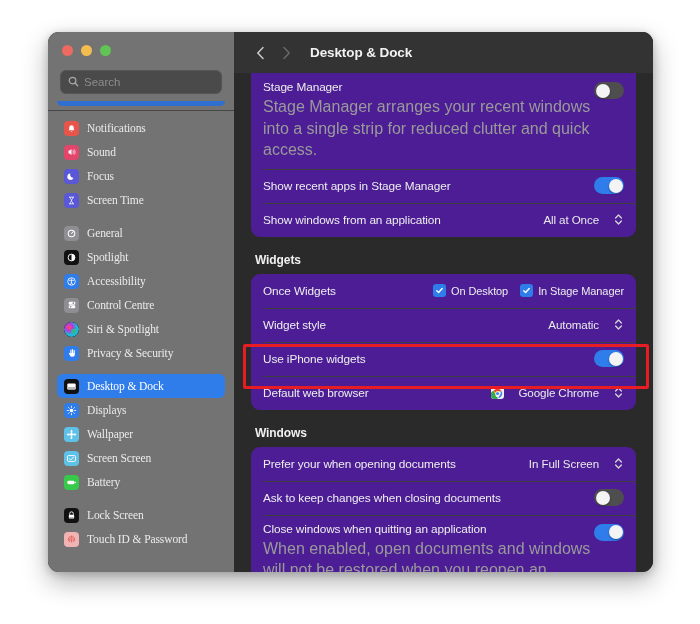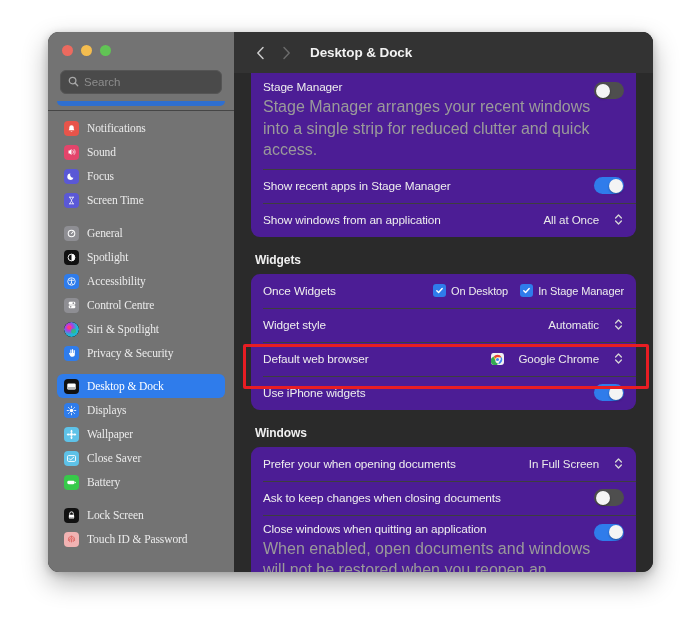--- a/index.html
+++ b/index.html
@@ -458,21 +458,21 @@
           </span>
           <span class="nav-label">Wallpaper</span>
         </div>
         <div class="nav-item">
           <span class="nav-icon" style="background:#5ec2e8">
             <svg width="11" height="11" viewBox="0 0 12 12">
                 <rect x="1.6" y="2.8" width="8.8" height="6.4" rx="1.3" fill="none" stroke="#fff" stroke-width="1"></rect>
                 <path d="M3.6 6.2 5 7.6 8.4 4.6" fill="none" stroke="#fff" stroke-width="1" stroke-linecap="round"></path>
               </svg>
           </span>
-          <span class="nav-label">Close Saver</span>
+          <span class="nav-label">Screen Screen</span>
         </div>
         <div class="nav-item">
           <span class="nav-icon" style="background:#37c94a">
             <svg width="11" height="11" viewBox="0 0 12 12">
                 <rect x="1.4" y="4.2" width="8" height="3.6" rx="1.5" fill="#fff"></rect>
                 <rect x="9.8" y="5.2" width="1" height="1.6" rx="0.4" fill="#fff"></rect>
               </svg>
           </span>
           <span class="nav-label">Battery</span>
         </div>
@@ -610,20 +610,31 @@
               <svg width="9" height="13" viewBox="0 0 9 13">
                   <path d="M1.6 5 4.5 2 7.4 5" fill="none" stroke="#d6d6d6" stroke-width="1.3" stroke-linecap="round" stroke-linejoin="round"></path>
                   <path d="M1.6 8 4.5 11 7.4 8" fill="none" stroke="#d6d6d6" stroke-width="1.3" stroke-linecap="round" stroke-linejoin="round"></path>
                 </svg>
             </span>
           </div>
         </div>
 
         <div class="row">
           <div class="row-text">
+            <div class="row-label">Use iPhone widgets</div>
+          </div>
+          <div class="row-right">
+            <div class="toggle on">
+                <div class="knob"></div>
+              </div>
+          </div>
+        </div>
+
+        <div class="row">
+          <div class="row-text">
             <div class="row-label">Default web browser</div>
           </div>
           <div class="row-right">
             <span class="chrome-icon">
               <svg width="13" height="13" viewBox="0 0 16 16">
                 <rect width="16" height="16" rx="3" fill="#f1f1f1"></rect>
                 <path d="M8 2.2a5.8 5.8 0 0 1 5.02 2.9H8a2.9 2.9 0 0 0-2.73 1.93L3.5 4.2A5.78 5.78 0 0 1 8 2.2z" fill="#ea4335"></path>
                 <path d="M3.5 4.22 5.9 8.38a2.9 2.9 0 0 0 2.74 4.4l-1.5 2.6A5.8 5.8 0 0 1 3.5 4.22z" fill="#34a853"></path>
                 <path d="M13.02 5.1a5.8 5.8 0 0 1-4.38 8.68l2.36-4.1A2.9 2.9 0 0 0 10.9 5.1z" fill="#4285f4"></path>
                 <path d="M2.9 4.9 5.35 9.1 8 5.1h5.1l-.08-.2H8a2.9 2.9 0 0 0-2.73 1.93z" fill="#fbbc05" opacity="0.95"></path>
@@ -633,31 +644,20 @@
             </span>
             <span class="value-text">Google Chrome</span>
             <span class="stepper">
               <svg width="9" height="13" viewBox="0 0 9 13">
                   <path d="M1.6 5 4.5 2 7.4 5" fill="none" stroke="#d6d6d6" stroke-width="1.3" stroke-linecap="round" stroke-linejoin="round"></path>
                   <path d="M1.6 8 4.5 11 7.4 8" fill="none" stroke="#d6d6d6" stroke-width="1.3" stroke-linecap="round" stroke-linejoin="round"></path>
                 </svg>
             </span>
           </div>
         </div>
-
-        <div class="row">
-          <div class="row-text">
-            <div class="row-label">Use iPhone widgets</div>
-          </div>
-          <div class="row-right">
-            <div class="toggle on">
-                <div class="knob"></div>
-              </div>
-          </div>
-        </div>
       </div>
 
       <div class="section-title">Windows</div>
 
       <div class="card">
 
         <div class="row">
           <div class="row-text">
             <div class="row-label">Prefer your when opening documents</div>
           </div>

